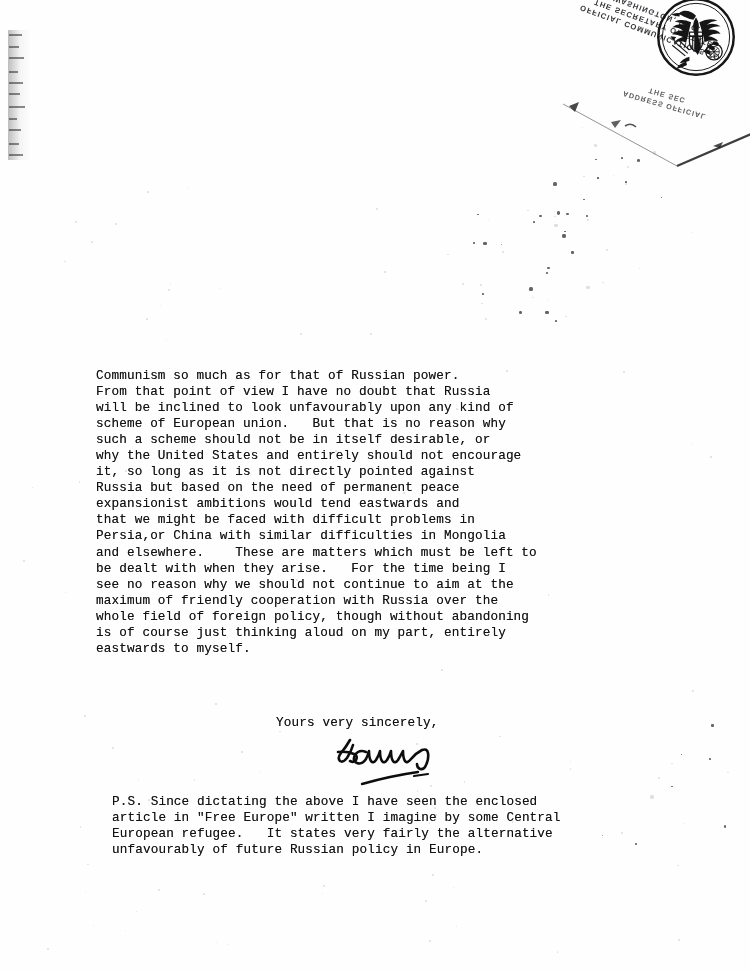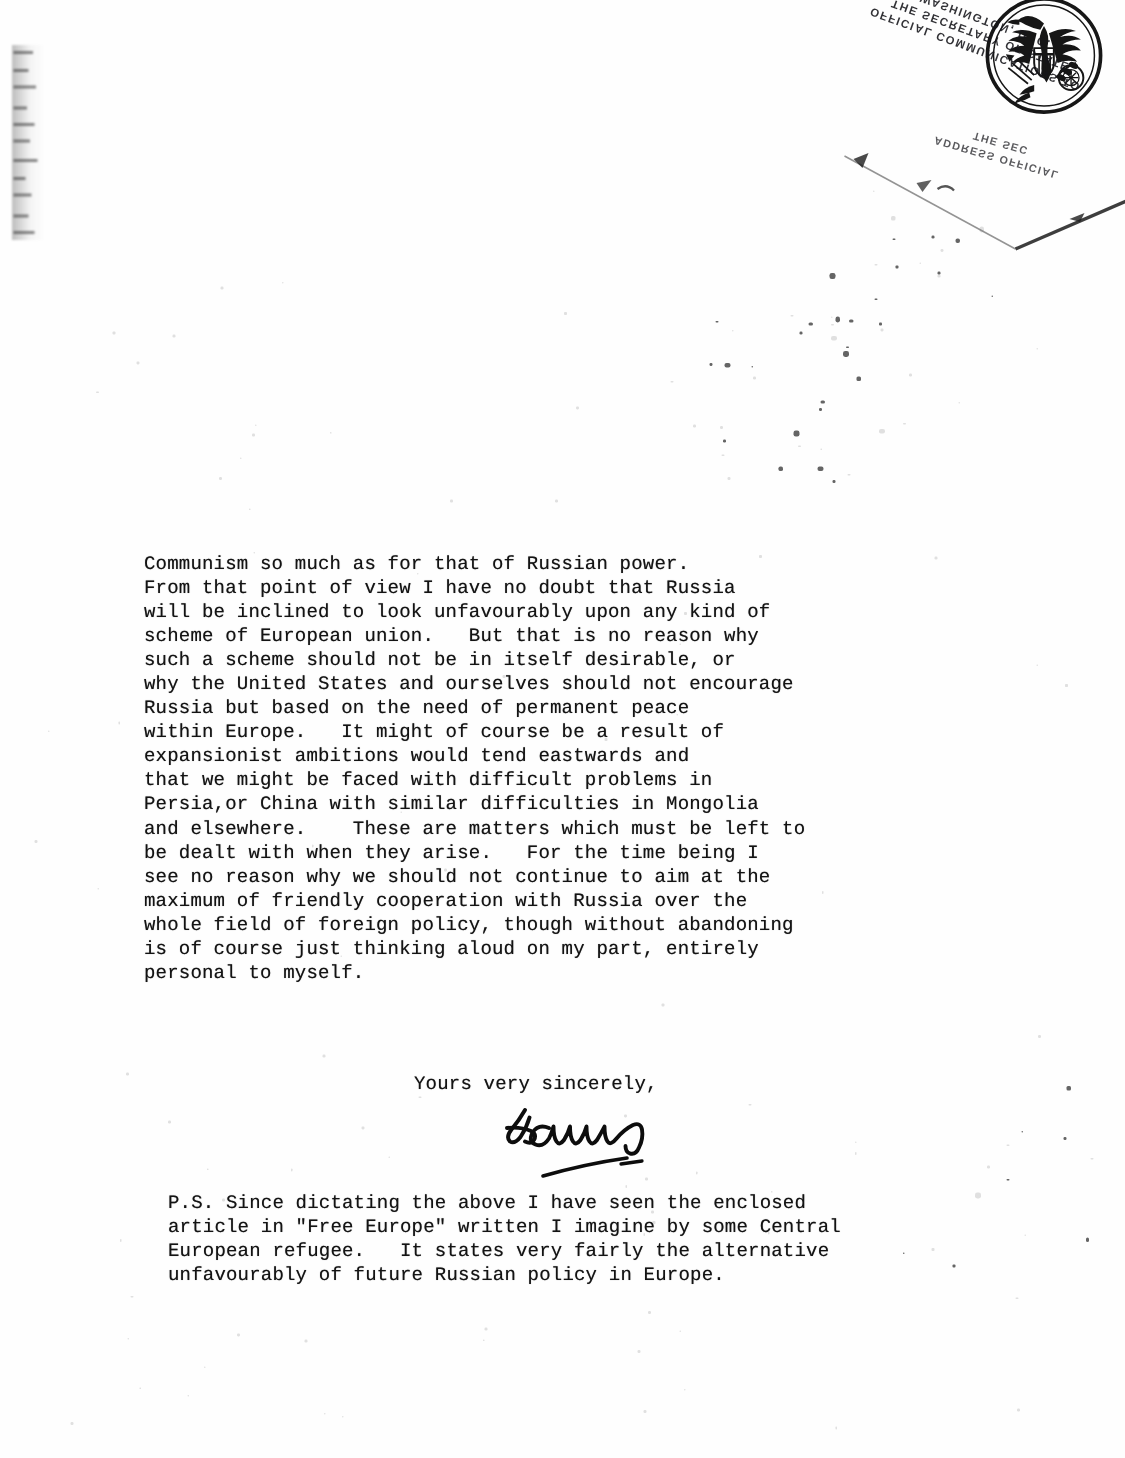--- a/index.html
+++ b/index.html
@@ -267,37 +267,37 @@
       <div>THE SEC</div>
     </div>
   </div>
 
   <div id="letter">
     <div class="tline">Communism so much as for that of Russian power.</div>
     <div class="tline">From that point of view I have no doubt that Russia</div>
     <div class="tline">will be inclined to look unfavourably upon any kind of</div>
     <div class="tline">scheme of European union.   But that is no reason why</div>
     <div class="tline">such a scheme should not be in itself desirable, or</div>
-    <div class="tline">why the United States and ourselves should not encourage</div>
+    <div class="tline">why the United States and entirely should not encourage</div>
+    <div class="tline">it, so long as it is not directly pointed against</div>
     <div class="tline">Russia but based on the need of permanent peace</div>
-    <div class="tline">within Europe.   It might of course be a result of</div>
 
 
     <div class="tline">expansionist ambitions would tend eastwards and</div>
     <div class="tline">that we might be faced with difficult problems in</div>
     <div class="tline">Persia,or China with similar difficulties in Mongolia</div>
     <div class="tline">and elsewhere.    These are matters which must be left to</div>
     <div class="tline">be dealt with when they arise.   For the time being I</div>
     <div class="tline">see no reason why we should not continue to aim at the</div>
     <div class="tline">maximum of friendly cooperation with Russia over the</div>
     <div class="tline">whole field of foreign policy, though without abandoning</div>
 
 
     <div class="tline">is of course just thinking aloud on my part, entirely</div>
-    <div class="tline">personal to myself.</div>
+    <div class="tline">eastwards to myself.</div>
   </div>
 
   <div id="closing">Yours very sincerely,</div>
 
   <svg id="signature" viewBox="0 0 160 54" xmlns="http://www.w3.org/2000/svg">
     <g fill="none" stroke="#0d0d0d" stroke-linecap="round" stroke-linejoin="round">
       <path d="M18 4 q-4 7 -9 13 q-4 5 -1 8 q3 2 7 -3 q4 -6 6 -13" stroke-width="2.6"></path>
       <path d="M6 16 q9 -1 16 2 q4 2 2 6 q-2 3 -6 1" stroke-width="2.6"></path>
       <path d="M34 16 q-7 -3 -11 3 q-3 6 2 8 q5 2 9 -4 q2 -4 3 -8 q0 7 2 10 q2 3 5 -1 q3 -5 4 -9
                q0 7 2 10 q2 3 5 -1 q3 -5 4 -9 q0 7 2 10 q2 3 5 -1 q3 -5 5 -9

